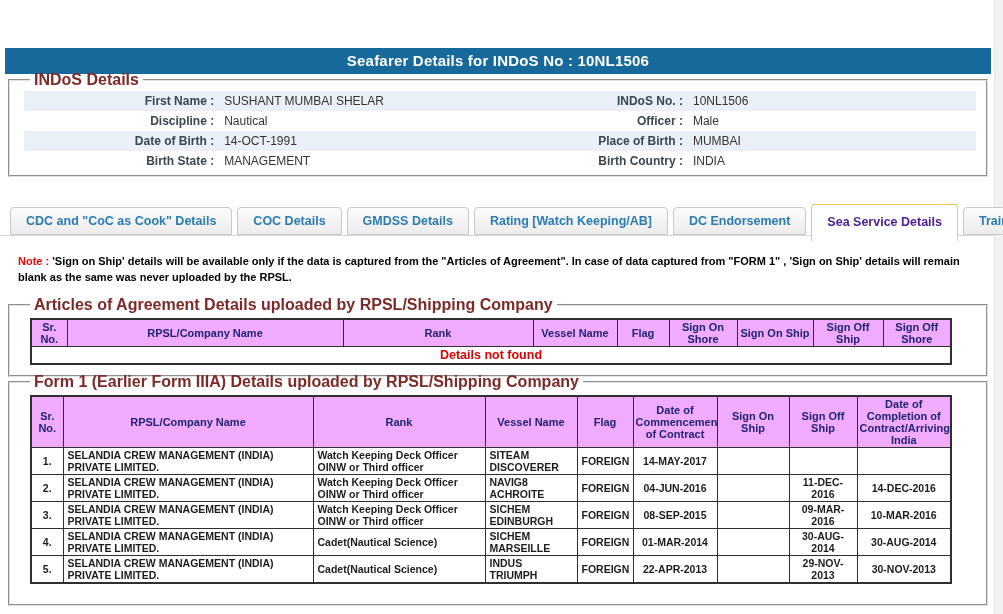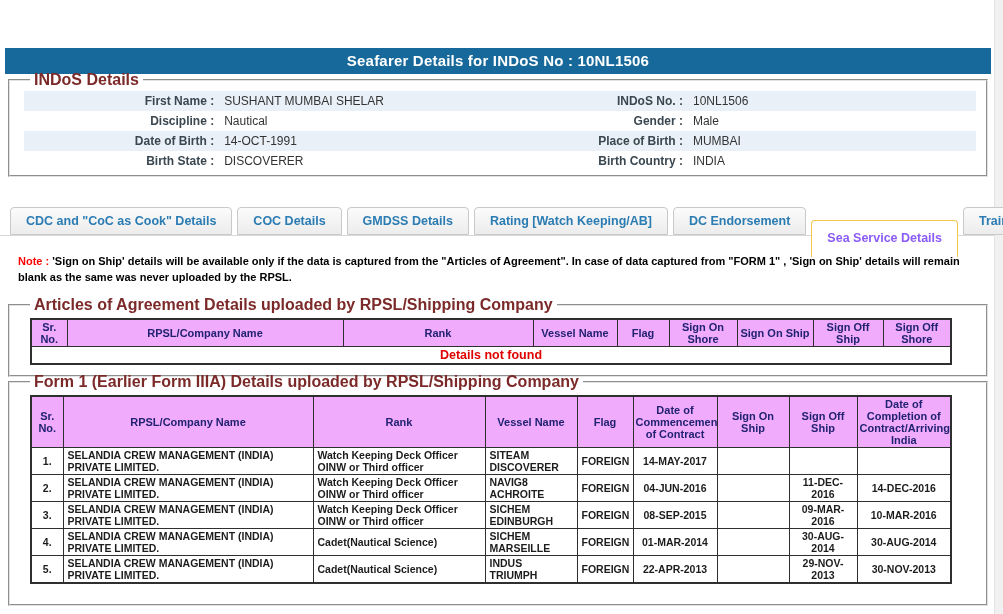--- a/index.html
+++ b/index.html
@@ -32,22 +32,22 @@
 
   
   .tabline { position:absolute; top:235px; left:0; width:994px; height:0;
     border-top:1px solid #d8d8d8; z-index:1; }
   .tabs { position:absolute; top:204px; left:10px; display:flex; gap:5px;
     align-items:flex-start; z-index:2; }
   .tab { margin-top:3px; height:28px; line-height:26px; padding:0 15px;
     background:linear-gradient(#fbfbfb,#ececec); border:1px solid #c9c9c9;
     border-radius:4px 4px 0 0; color:#2b7cb3; font-weight:bold; font-size:12.5px;
     white-space:nowrap; cursor:pointer; }
-  .tab.active { margin-top:16px; height:37px; line-height:24px; padding-top:5px;
-    background:#ffffff; border:1px solid #f3c64f; border-bottom:none; color:#8b5cf6; }
+  .tab.active { margin-top:0; height:37px; line-height:24px; padding-top:5px;
+    background:#ffffff; border:1px solid #f3c64f; border-bottom:none; color:#4c1d95; }
 
   
   .note { position:absolute; top:253px; left:18px; width:972px;
     font-size:11px; font-weight:bold; color:#000000; line-height:16px; }
   .note-prefix { color:#ff0000; }
 
   
   .tbl-fs-1 { top:296px; left:8px; width:980px; padding-bottom:10px; }
   .tbl-fs-2 { top:373px; left:8px; width:980px; padding-bottom:20px; }
   table.grid { border-collapse:collapse; table-layout:fixed; width:920px; margin-left:6px; margin-top:2px;
@@ -75,32 +75,32 @@
     <tbody>
         <tr class="alt">
       <td class="lbl">First Name :</td>
       <td class="val">SUSHANT MUMBAI SHELAR</td>
       <td class="lbl lbl2">INDoS No. :</td>
       <td class="val">10NL1506</td>
     </tr>
     <tr>
       <td class="lbl">Discipline :</td>
       <td class="val">Nautical</td>
-      <td class="lbl lbl2">Gender :</td>
+      <td class="lbl lbl2">Officer :</td>
       <td class="val">Male</td>
     </tr>
     <tr class="alt">
       <td class="lbl">Date of Birth :</td>
       <td class="val">14-OCT-1991</td>
       <td class="lbl lbl2">Place of Birth :</td>
       <td class="val">MUMBAI</td>
     </tr>
     <tr>
       <td class="lbl">Birth State :</td>
-      <td class="val">DISCOVERER</td>
+      <td class="val">MANAGEMENT</td>
       <td class="lbl lbl2">Birth Country :</td>
       <td class="val">INDIA</td>
     </tr>
   </tbody>
     </table>
 </fieldset>
 
 <div class="tabline"></div>
 <div class="tabs">
   <div class="tab">CDC and "CoC as Cook" Details</div>

